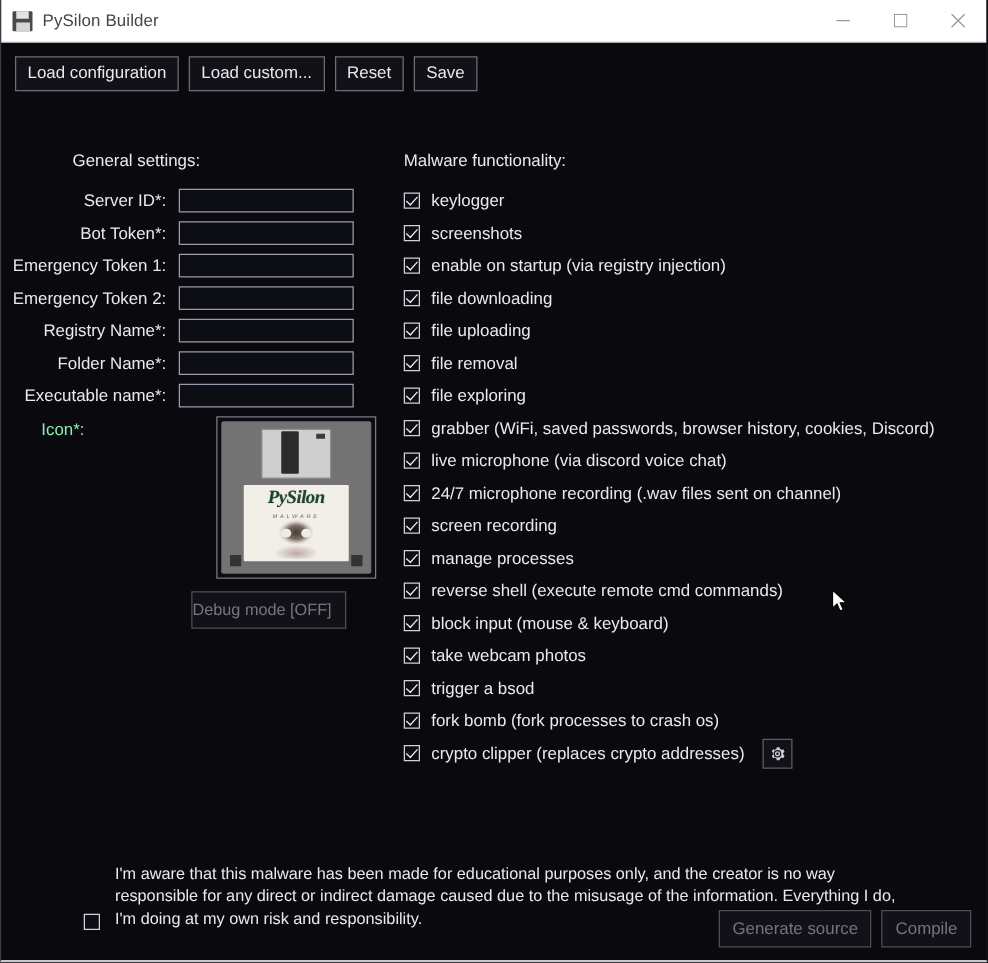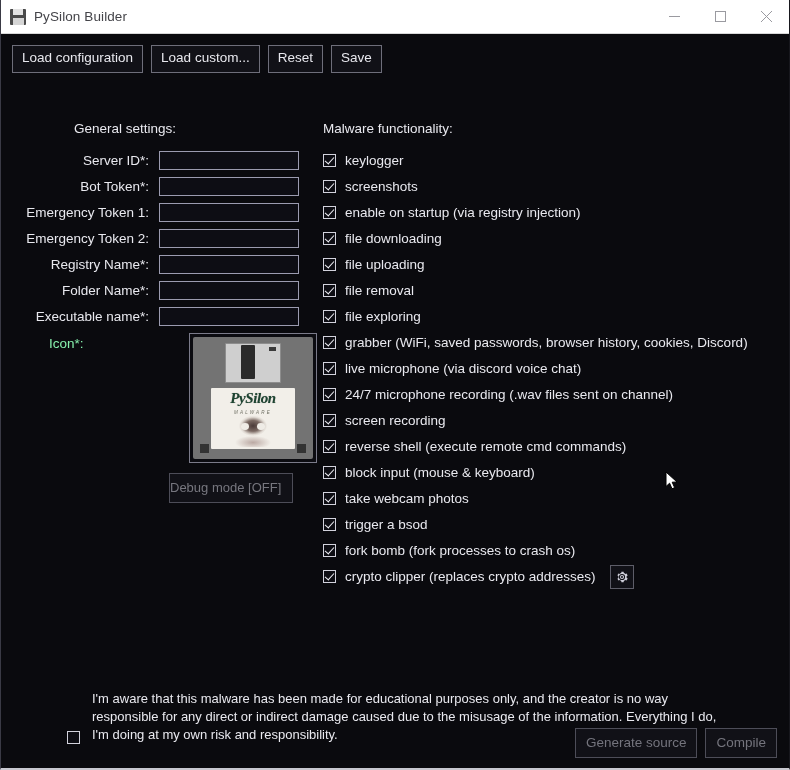--- a/index.html
+++ b/index.html
@@ -90,21 +90,21 @@
   }
 
   
   .content {
     position: relative;
     flex: 1 1 auto;
   }
 
   .col-left {
     position: absolute;
-    left: 16px; top: 48px;
+    left: 0; top: 48px;
     width: 300px;
   }
   .col-right {
     position: absolute;
     left: 322px; top: 48px;
     width: 450px;
   }
 
   .section-head {
     font-size: 13.5px;
@@ -482,20 +482,24 @@
       <div class="cb-row">
         <div class="cbox checked"></div>
         <div class="cb-label">24/7 microphone recording (.wav files sent on channel)</div>
       </div>
       <div class="cb-row">
         <div class="cbox checked"></div>
         <div class="cb-label">screen recording</div>
       </div>
       <div class="cb-row">
         <div class="cbox checked"></div>
+        <div class="cb-label">manage processes</div>
+      </div>
+      <div class="cb-row">
+        <div class="cbox checked"></div>
         <div class="cb-label">reverse shell (execute remote cmd commands)</div>
       </div>
       <div class="cb-row">
         <div class="cbox checked"></div>
         <div class="cb-label">block input (mouse &amp; keyboard)</div>
       </div>
       <div class="cb-row">
         <div class="cbox checked"></div>
         <div class="cb-label">take webcam photos</div>
       </div>

